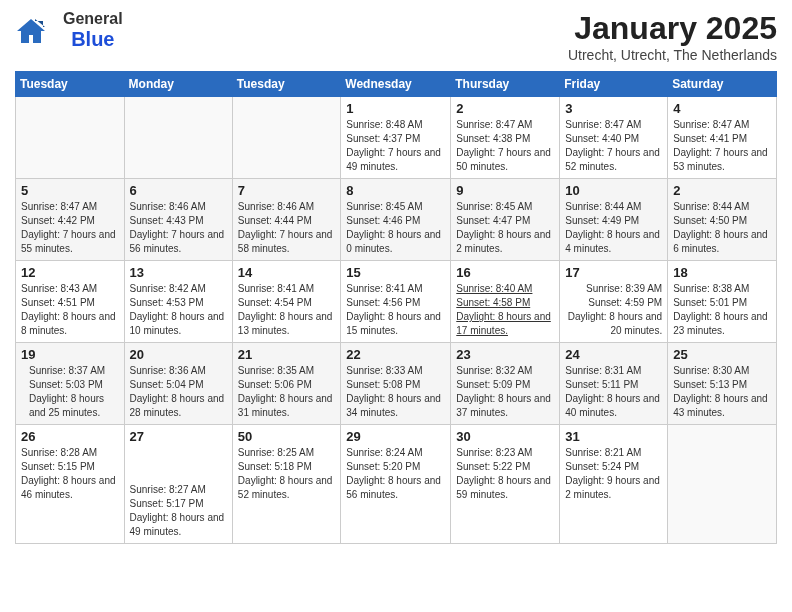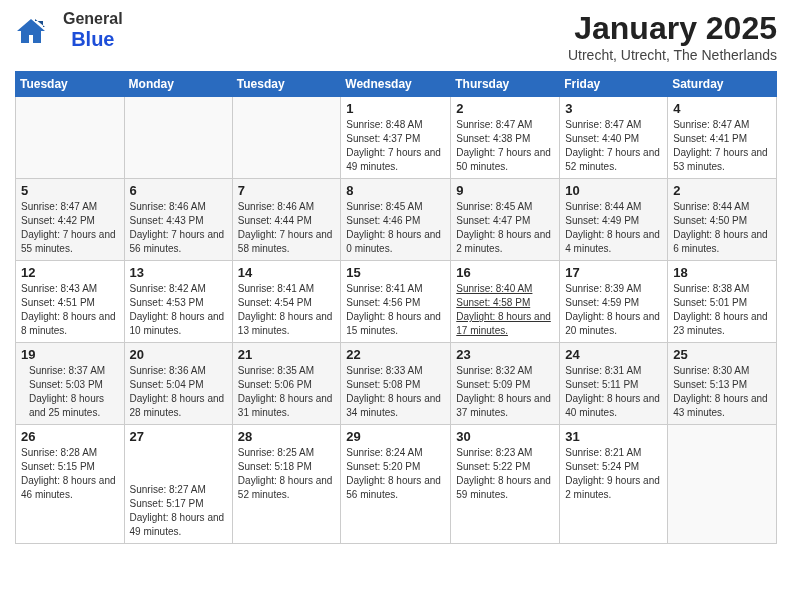--- a/index.html
+++ b/index.html
@@ -212,21 +212,21 @@
 Daylight: 8 hours and 15 minutes.</div>
         </td>
         <td>
           <div class="day-number">16</div>
           <div class="day-info" style="white-space: pre-line; text-decoration: underline;">Sunrise: 8:40 AM
 Sunset: 4:58 PM
 Daylight: 8 hours and 17 minutes.</div>
         </td>
         <td>
           <div class="day-number">17</div>
-          <div class="day-info" style="white-space: pre-line;">Sunrise: 8:39 AM
+          <div class="day-info" style="white-space: pre-line; text-align: right;">Sunrise: 8:39 AM
 Sunset: 4:59 PM
 Daylight: 8 hours and 20 minutes.</div>
         </td>
         <td>
           <div class="day-number">18</div>
           <div class="day-info" style="white-space: pre-line;">Sunrise: 8:38 AM
 Sunset: 5:01 PM
 Daylight: 8 hours and 23 minutes.</div>
         </td>
       </tr>
@@ -281,21 +281,21 @@
 Sunset: 5:15 PM
 Daylight: 8 hours and 46 minutes.</div>
         </td>
         <td>
           <div class="day-number">27</div>
           <div class="day-info" style="white-space: pre-line; margin-top: 39px;">Sunrise: 8:27 AM
 Sunset: 5:17 PM
 Daylight: 8 hours and 49 minutes.</div>
         </td>
         <td>
-          <div class="day-number">28</div>
+          <div class="day-number">50</div>
           <div class="day-info" style="white-space: pre-line;">Sunrise: 8:25 AM
 Sunset: 5:18 PM
 Daylight: 8 hours and 52 minutes.</div>
         </td>
         <td>
           <div class="day-number">29</div>
           <div class="day-info" style="white-space: pre-line;">Sunrise: 8:24 AM
 Sunset: 5:20 PM
 Daylight: 8 hours and 56 minutes.</div>
         </td>

